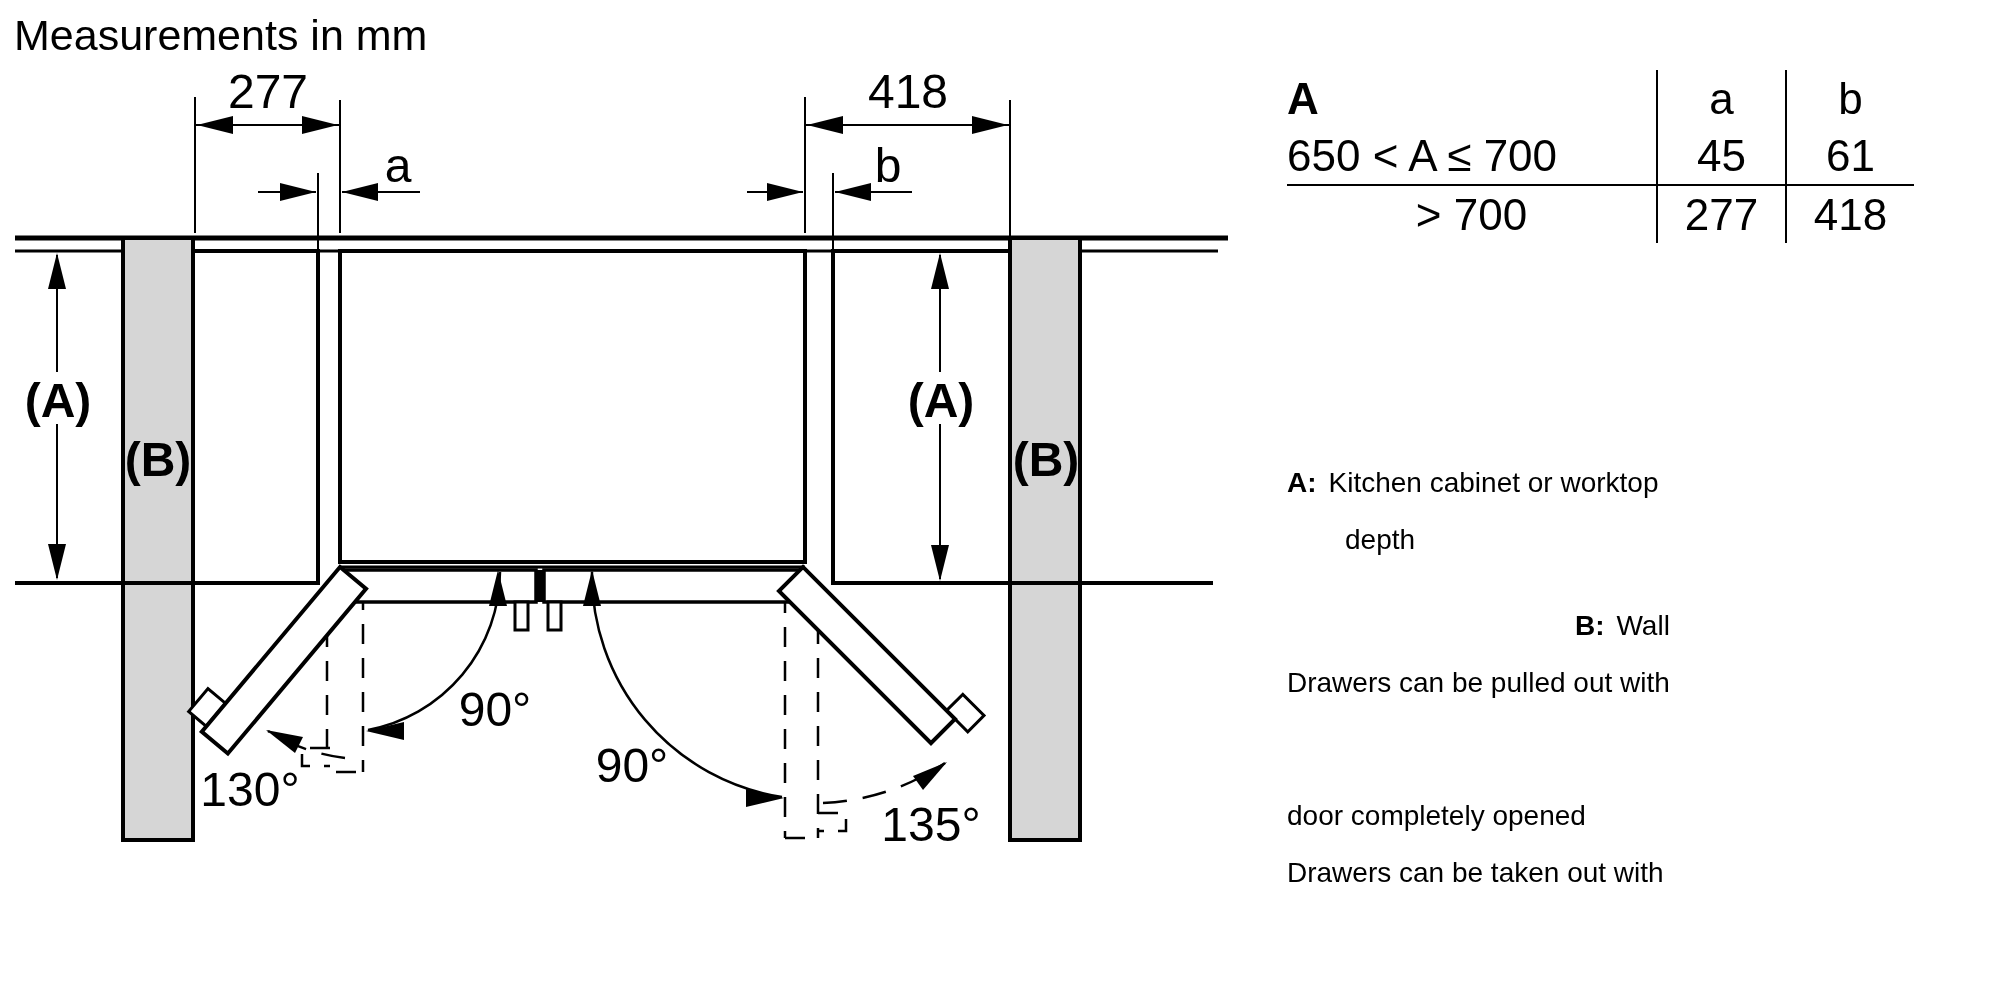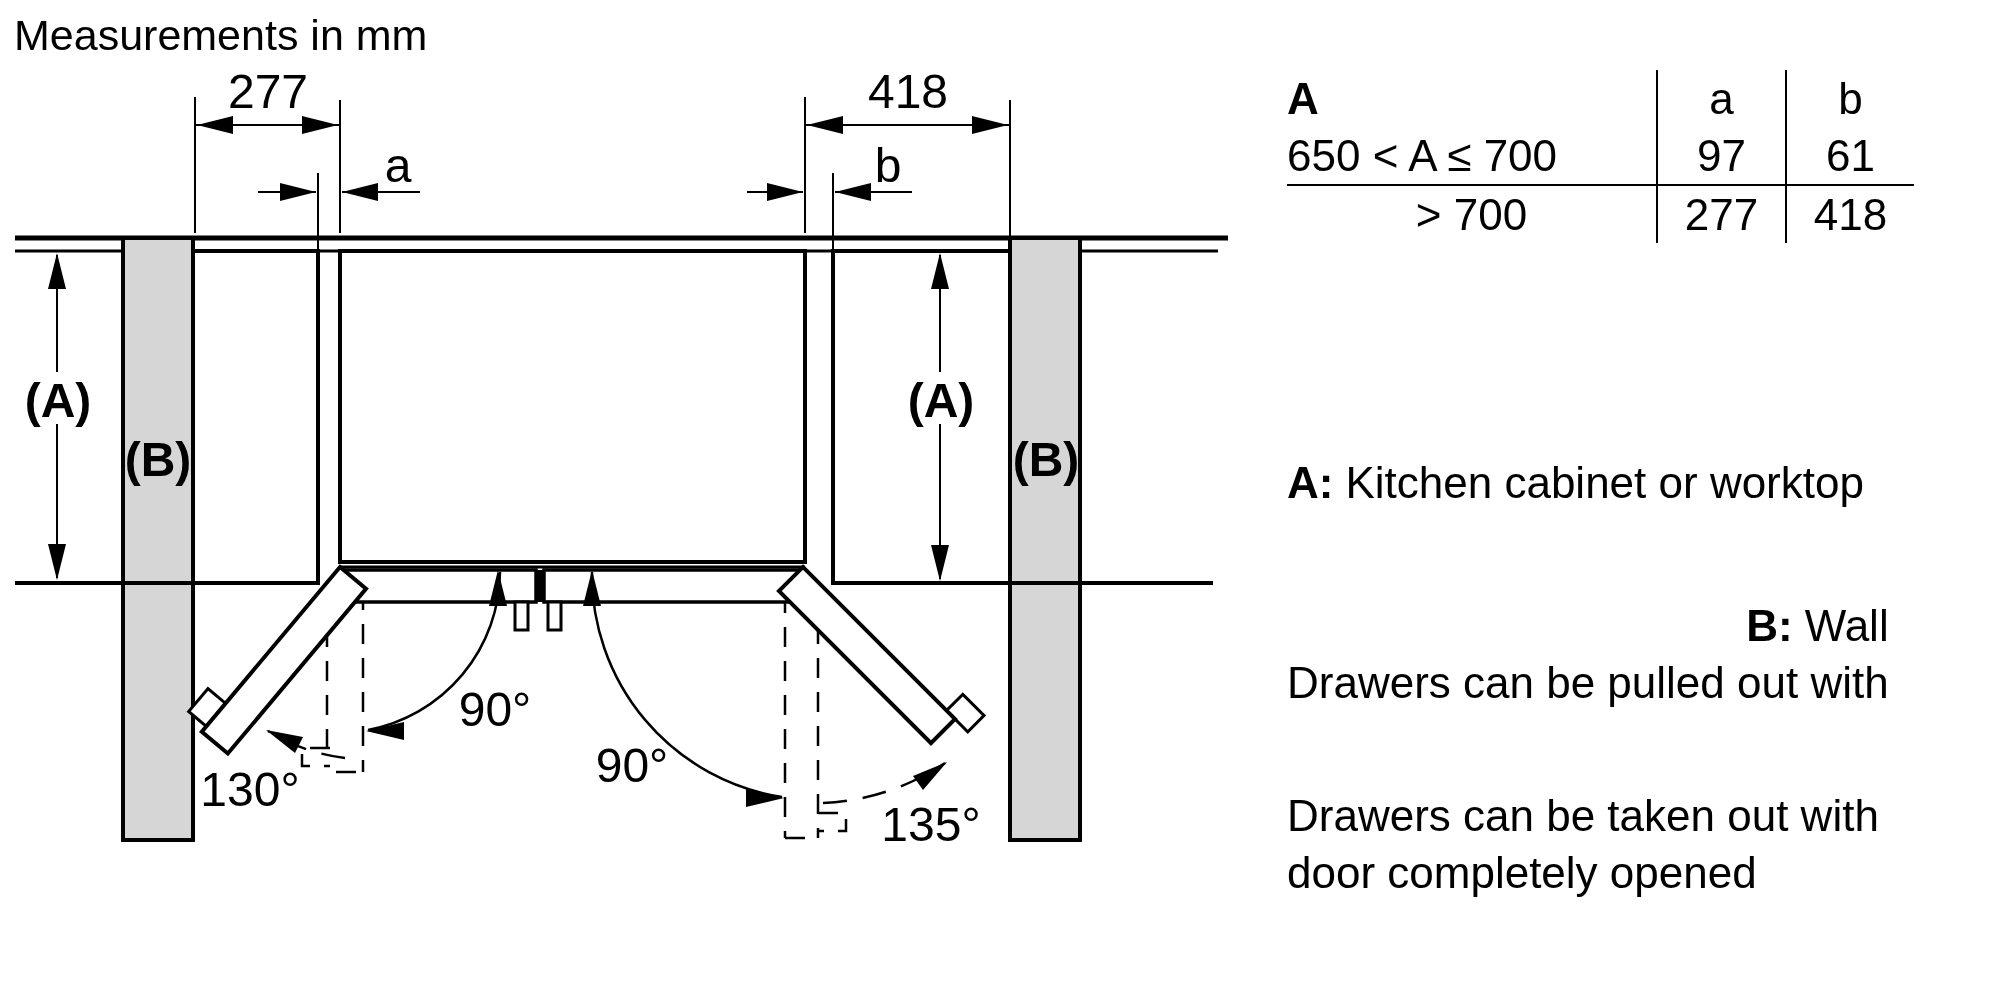--- a/index.html
+++ b/index.html
@@ -14,21 +14,21 @@
   .spec-table{position:absolute;left:1287px;top:70px;border-collapse:collapse;
               font-size:44px;table-layout:fixed;}
   .spec-table td,.spec-table th{height:57px;padding:0;vertical-align:middle;
               font-weight:normal;white-space:nowrap;}
   .col-range{width:369px;text-align:left;padding-left:6px;}
   .col-a,.col-b{width:127px;text-align:center;border-left:2px solid #000;}
   .spec-table tr td{border-bottom:2px solid #000;}
   .spec-table tr:last-child td{border-bottom:none;text-align:center;}
   .spec-table th.col-range{font-weight:bold;}
   
-  .legend{position:absolute;left:1287px;font-size:44px;line-height:57px;}
+  .legend{position:absolute;left:1287px;font-size:28px;line-height:57px;}
   .legend .key{font-weight:bold;margin-right:12px;}
   .legend .indent{padding-left:58px;}
   #legend-a{top:454px;}
   #legend-b{top:597px;text-align:right;}
   #legend-note{top:787px;}
 </style>
 </head>
 <body>
 
 <svg id="diagram" viewBox="0 0 1280 1000">
@@ -161,36 +161,37 @@
 
 <table class="spec-table">
   <tbody>
       <tr>
     <th class="col-range">A</th>
     <th class="col-a">a</th>
     <th class="col-b">b</th>
   </tr>
   <tr>
     <td class="col-range">650 &lt; A ≤ 700</td>
-    <td class="col-a">97</td>
+    <td class="col-a">45</td>
     <td class="col-b">61</td>
   </tr>
   <tr>
     <td class="col-range">&gt; 700</td>
     <td class="col-a">277</td>
     <td class="col-b">418</td>
   </tr>
 </tbody>
   </table>
 
 <div class="legend" id="legend-a">
   <div class="line"><span class="key">A:</span><span>Kitchen cabinet or worktop</span></div>
+  <div class="line indent">depth</div>
 </div>
 
 <div class="legend" id="legend-b">
   <div class="line"><span class="key">B:</span><span>Wall</span></div>
   <div class="line">Drawers can be pulled out with</div>
 </div>
 
 <div class="legend" id="legend-note">
+  <div class="line">door completely opened</div>
   <div class="line">Drawers can be taken out with</div>
-  <div class="line">door completely opened</div>
 </div>
 
 </body></html>

